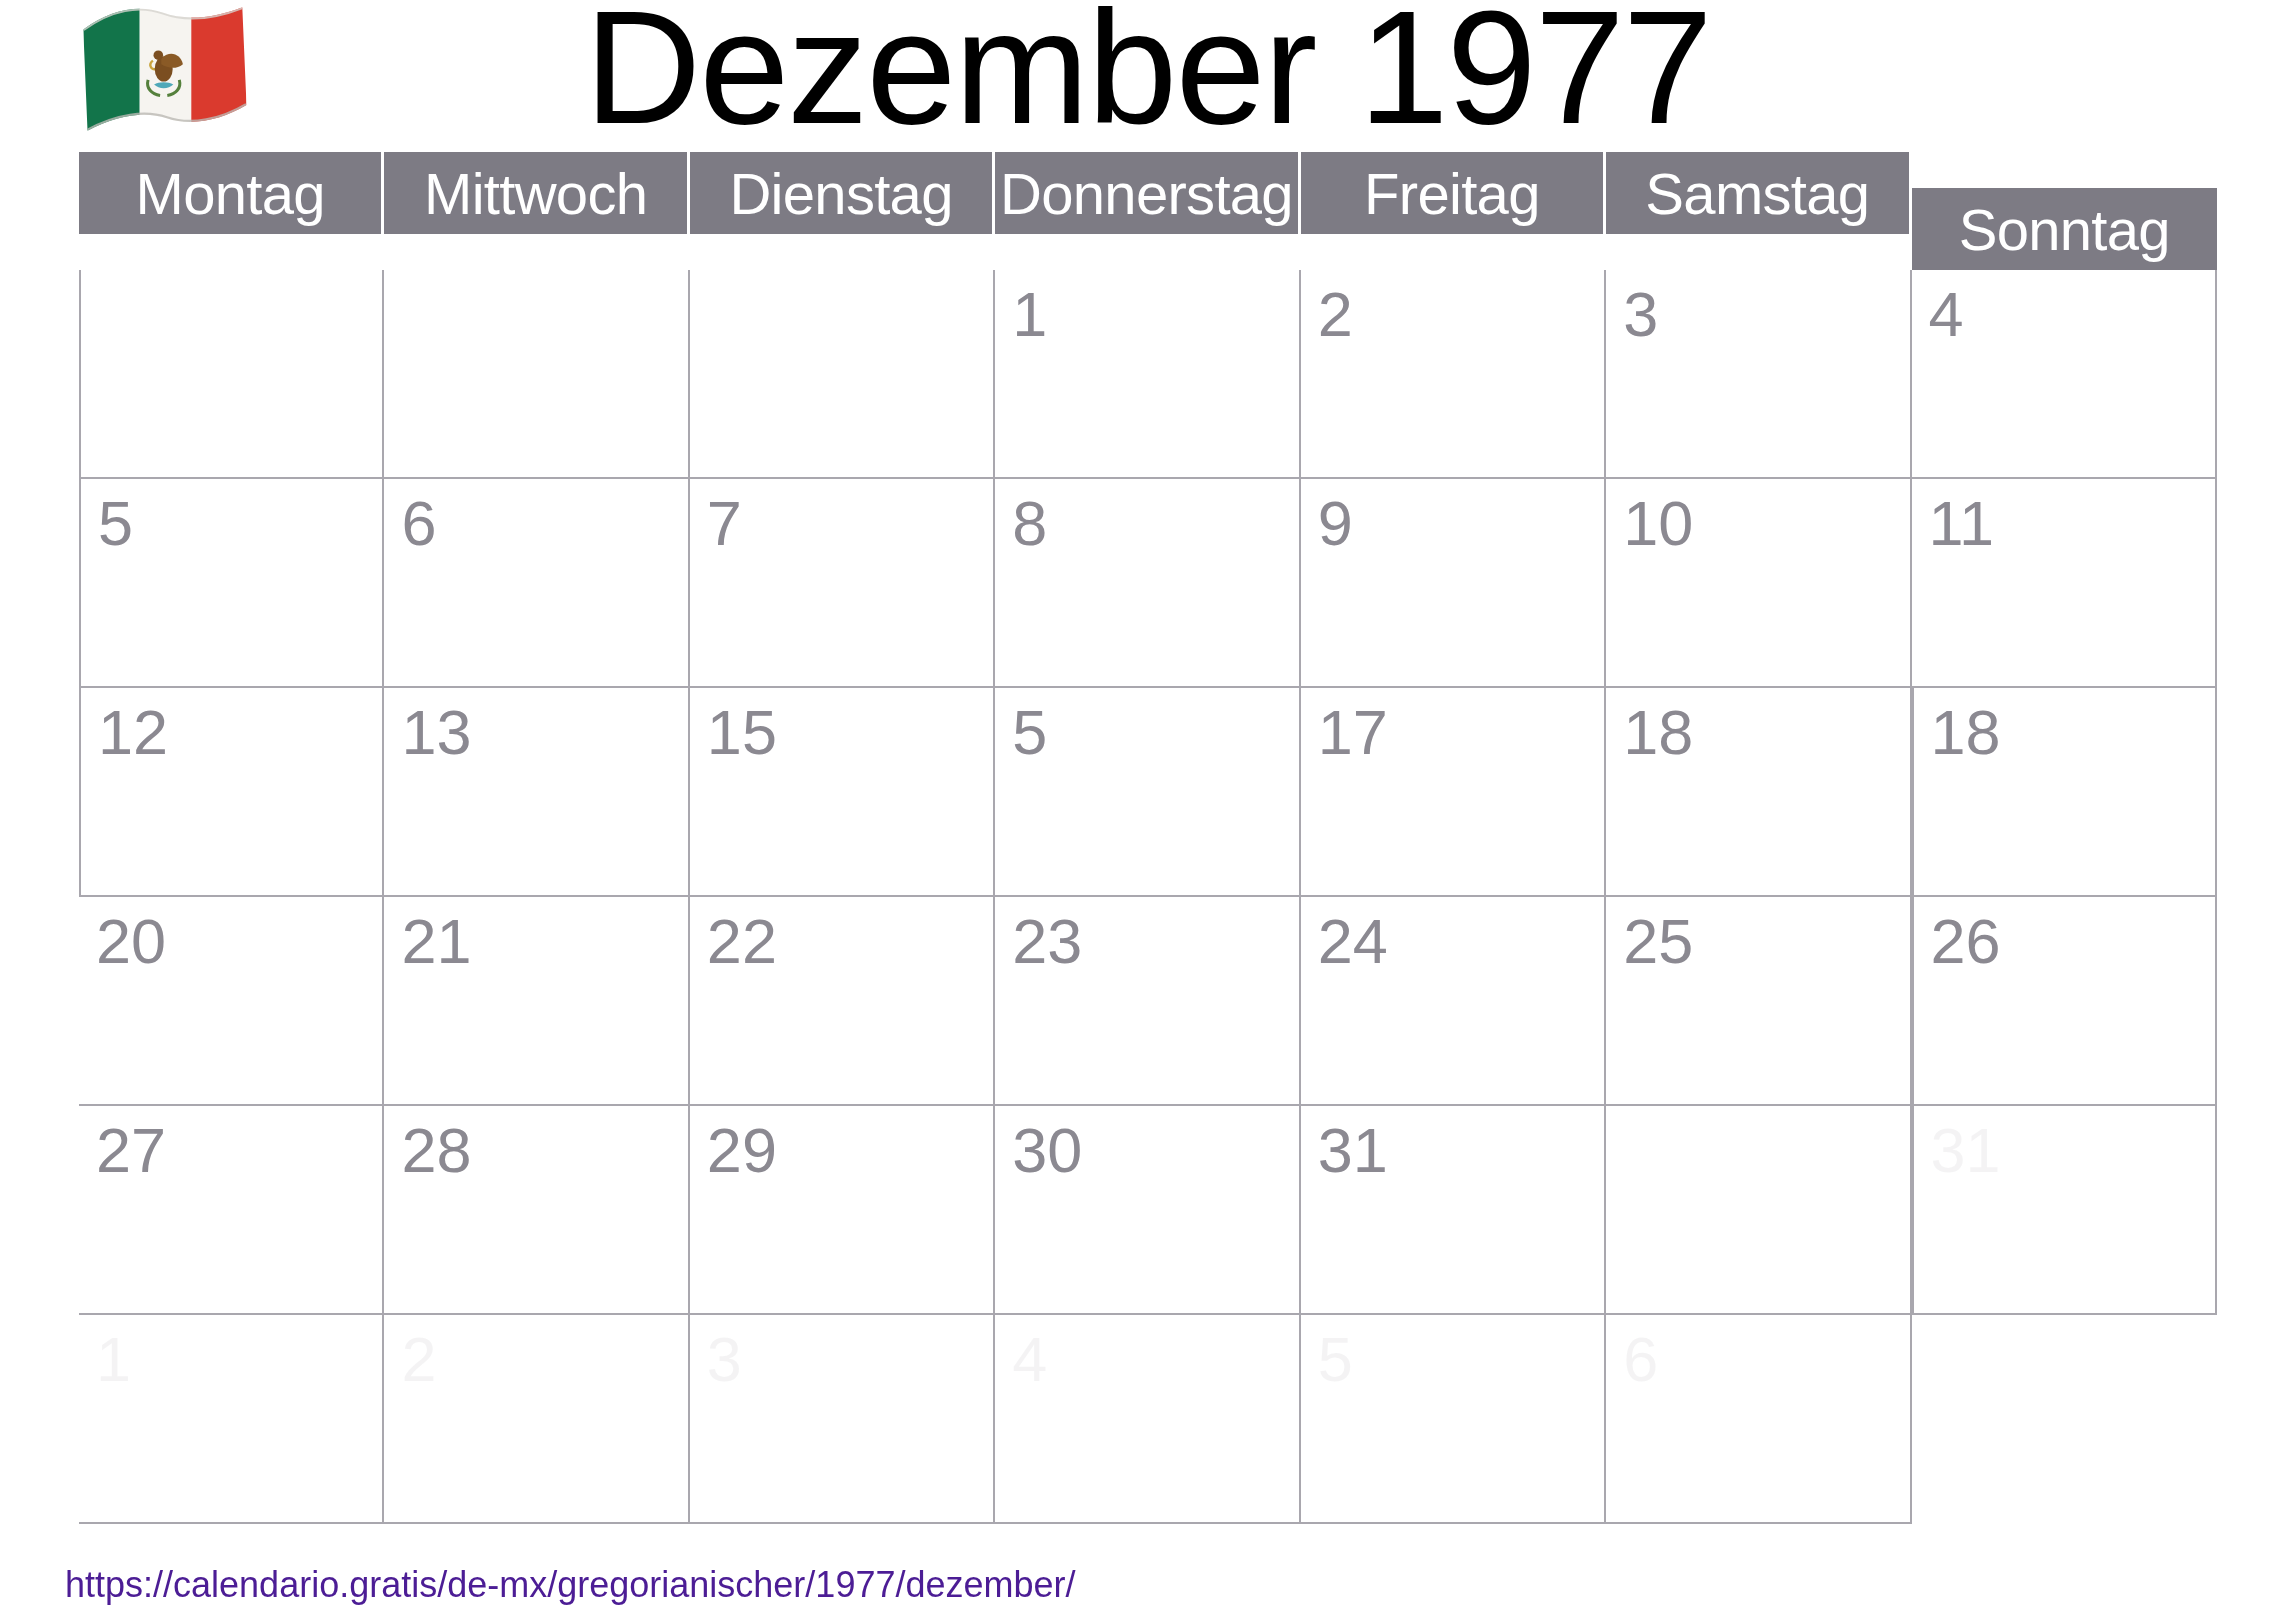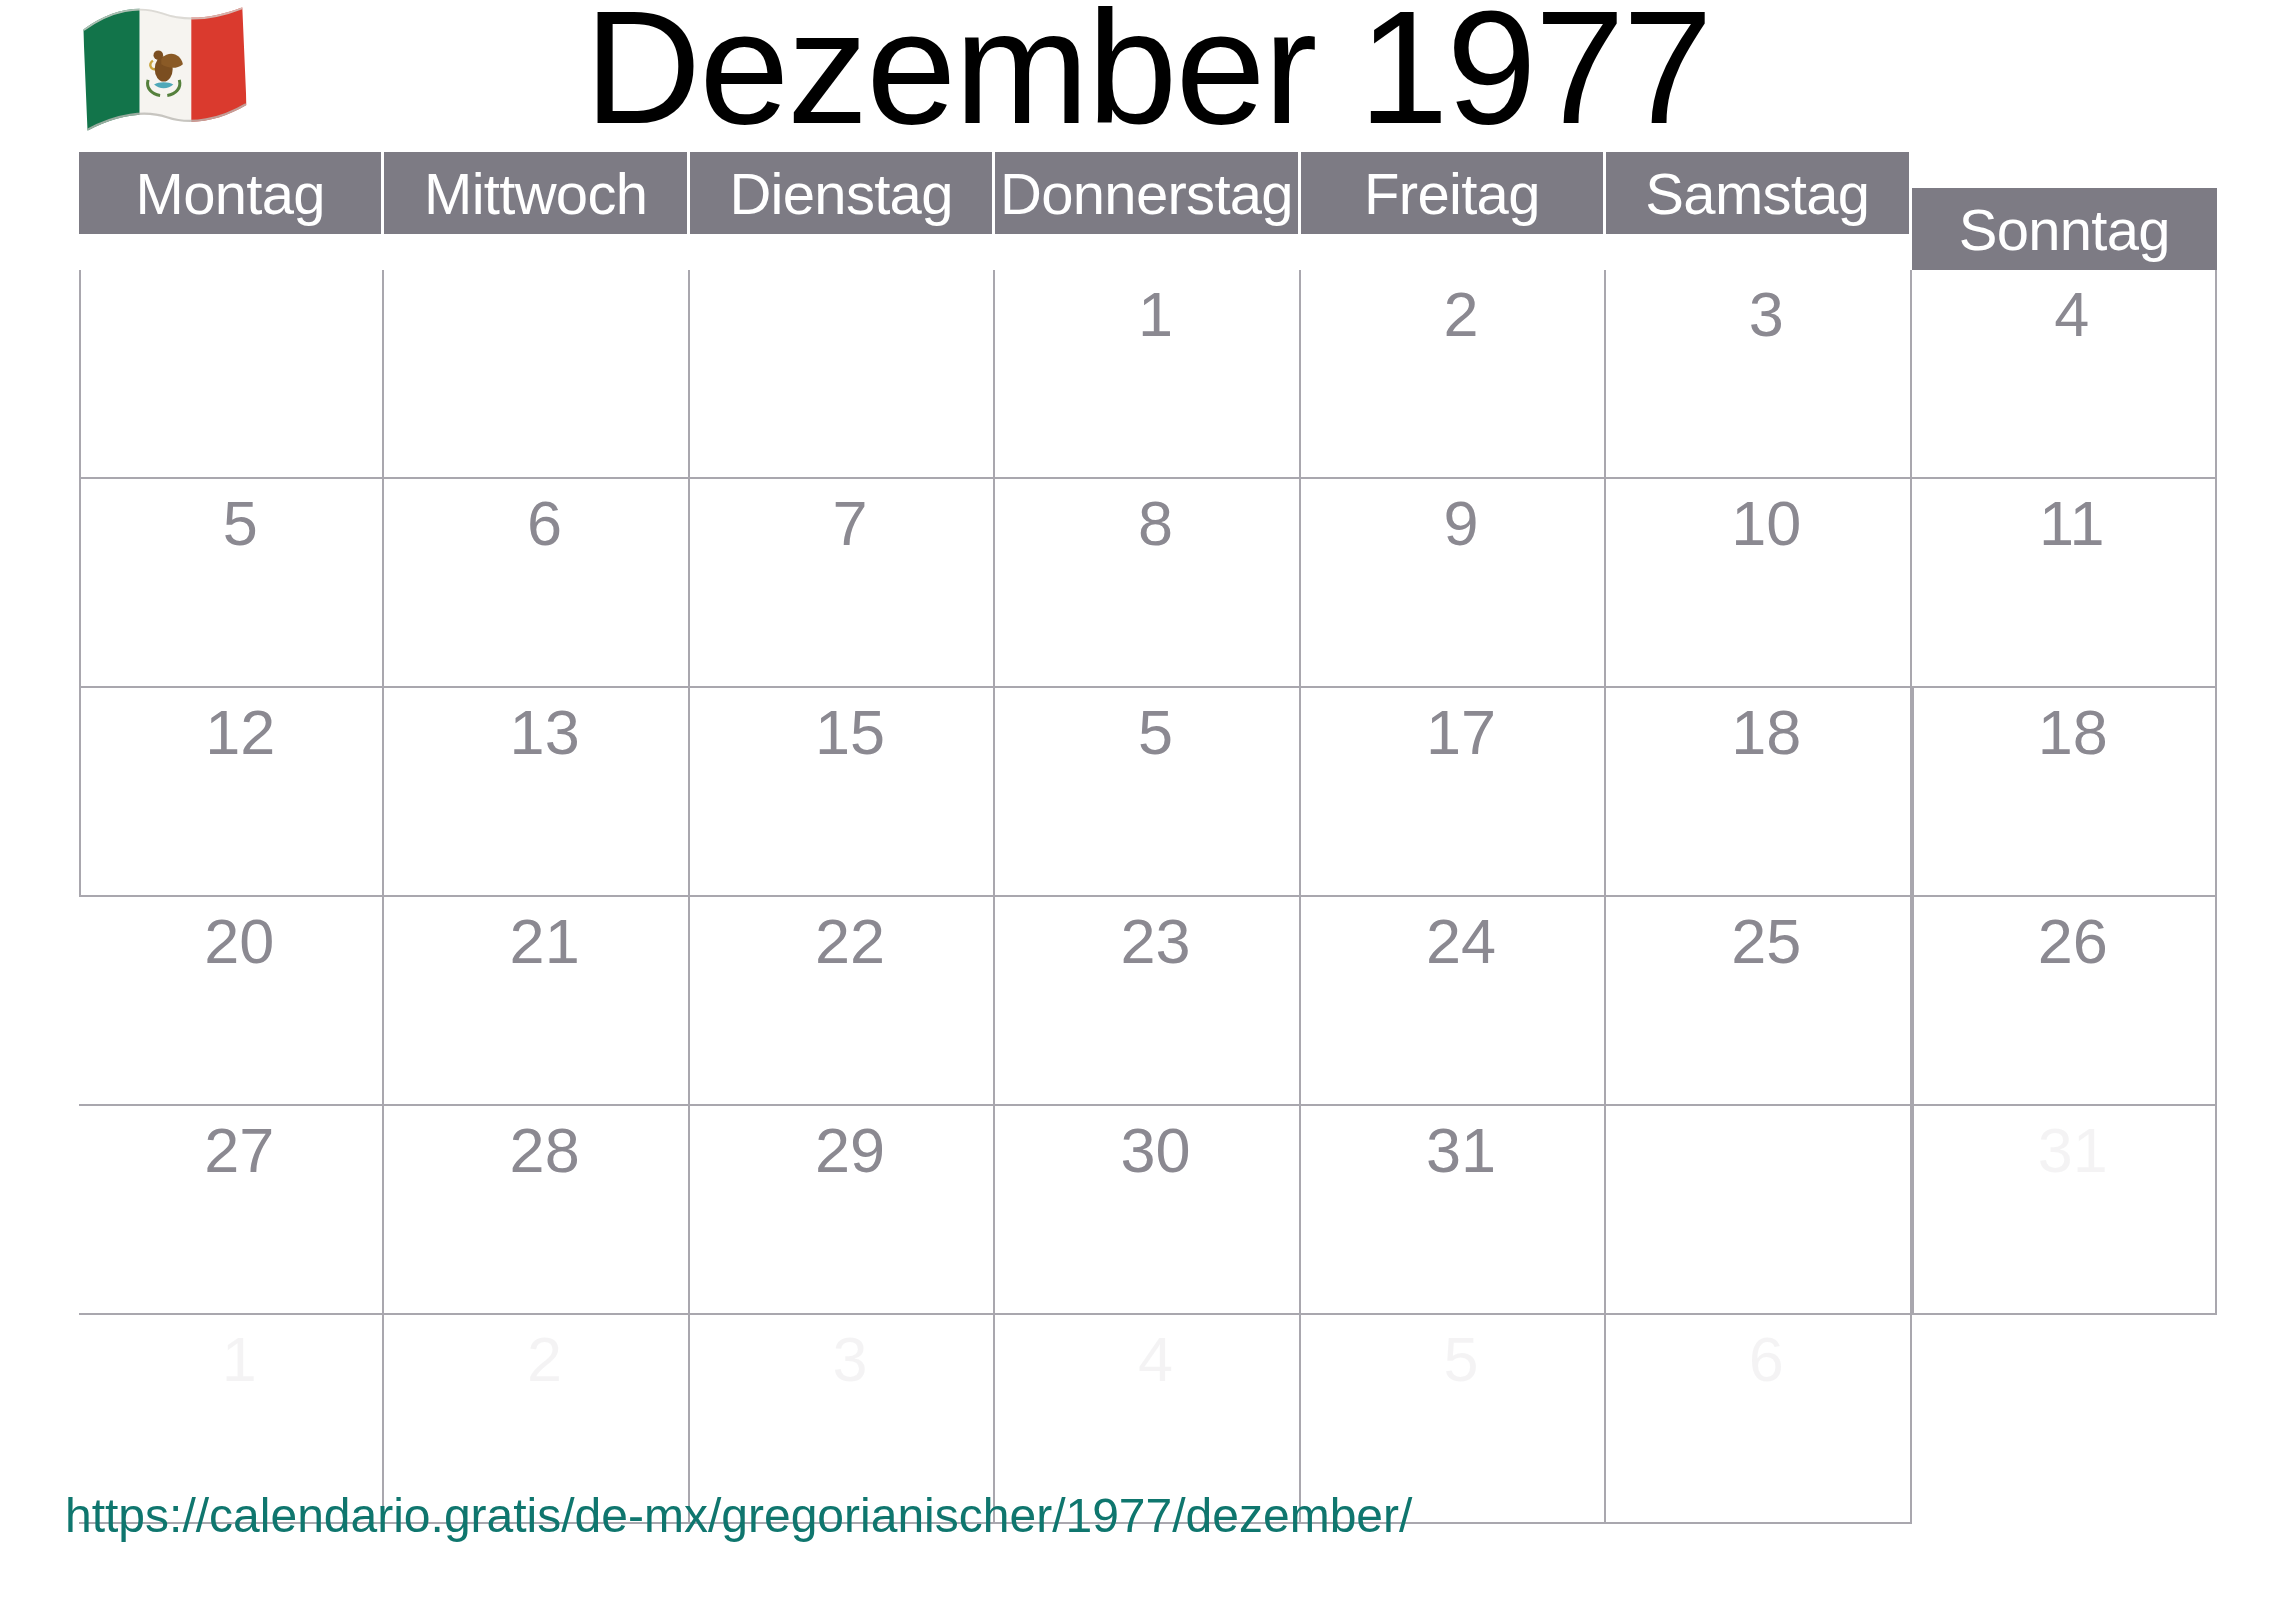--- a/index.html
+++ b/index.html
@@ -23,21 +23,20 @@
     display: flex; align-items: center; justify-content: center;
     font-size: 162px; letter-spacing: -2px;
     color: #000000; white-space: nowrap;
   }
 
   
   .calendar {
     position: absolute; left: 79px; top: 152px; width: 2138px;
     display: grid;
     grid-template-columns: repeat(7, 1fr);
-    text-align: center;
   }
   .wd {
     height: 82px;
     background: #7d7b84;
     color: #ffffff;
     display: flex; align-items: center; justify-content: center;
     font-size: 58px; letter-spacing: -0.7px;
     border-right: 3.3px solid #ffffff;
     box-sizing: border-box;
     white-space: nowrap; overflow: visible;
@@ -56,23 +55,23 @@
   .day-num {
     display: block;
     padding: 10.5px 0 0 17px;
     font-size: 63px; line-height: 1.05;
     color: #8b8991;
   }
   .ghost .day-num { opacity: 0.09; }
 
   
   .footer-url {
-    position: absolute; left: 65px; top: 1486px;
-    font-size: 48px; line-height: 60px;
-    color: #0f766e;
+    position: absolute; left: 65px; top: 1555px;
+    font-size: 36px; line-height: 60px;
+    color: #4c1d95;
     letter-spacing: 0px;
     white-space: nowrap;
   }
 </style>
 </head>
 <body>
 
 <div class="flag-wrap">
   <svg viewBox="0 0 300 220" xmlns="http://www.w3.org/2000/svg" aria-hidden="true">
     <defs>

